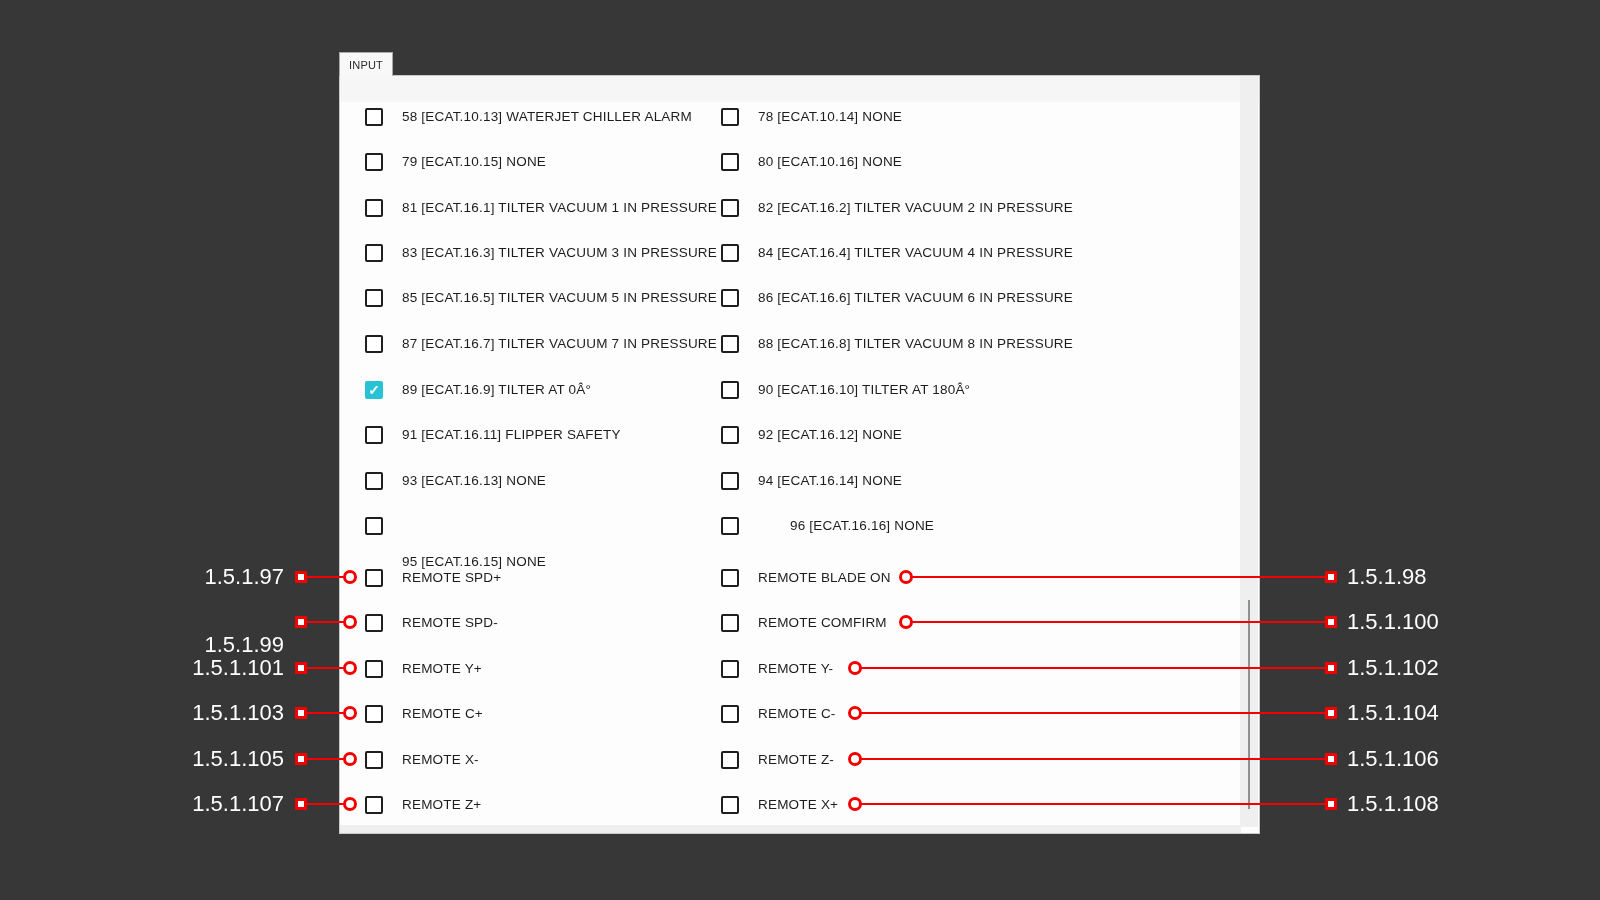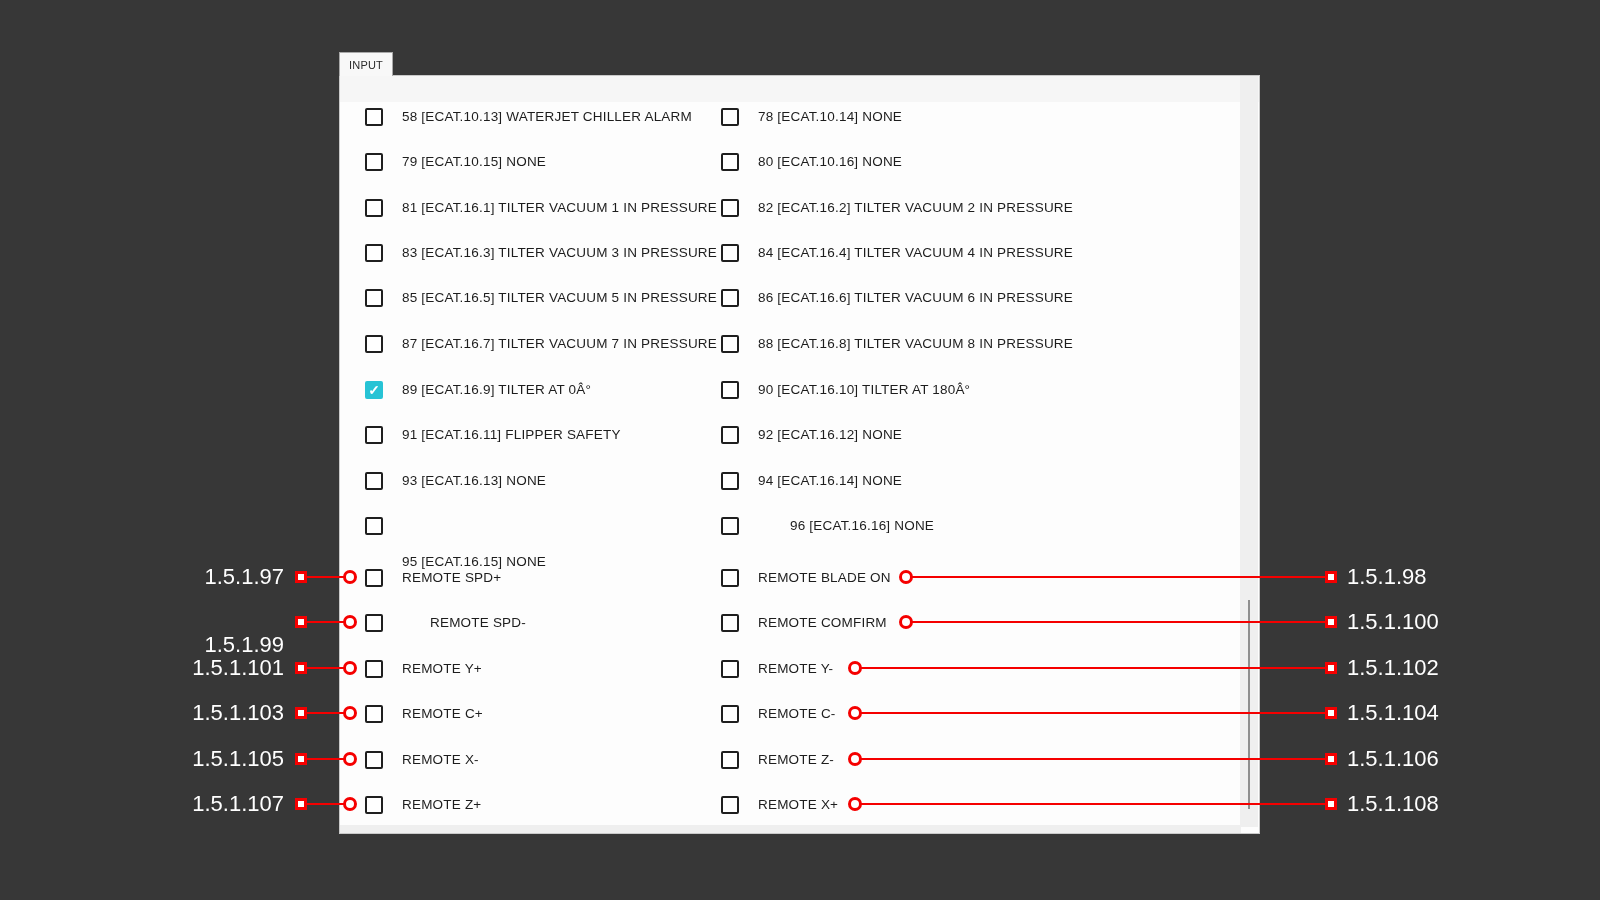--- a/index.html
+++ b/index.html
@@ -165,21 +165,21 @@
         <div class="cell" style="left: 0px; top: 492px;">
           <div class="box" style="left: 25px; top: 1px;"></div>
           <div class="row-label" style="left: 62px;">REMOTE SPD+</div>
         </div>
         <div class="cell" style="left: 0px; top: 492px;">
           <div class="box" style="left: 381px; top: 1px;"></div>
           <div class="row-label" style="left: 418px;">REMOTE BLADE ON</div>
         </div>
         <div class="cell" style="left: 0px; top: 537px;">
           <div class="box" style="left: 25px; top: 1px;"></div>
-          <div class="row-label" style="left: 62px; margin-left: 28px;">REMOTE SPD-</div>
+          <div class="row-label" style="left: 62px;">REMOTE SPD-</div>
         </div>
         <div class="cell" style="left: 0px; top: 537px;">
           <div class="box" style="left: 381px; top: 1px;"></div>
           <div class="row-label" style="left: 418px;">REMOTE COMFIRM</div>
         </div>
         <div class="cell" style="left: 0px; top: 583px;">
           <div class="box" style="left: 25px; top: 1px;"></div>
           <div class="row-label" style="left: 62px;">REMOTE Y+</div>
         </div>
         <div class="cell" style="left: 0px; top: 583px;">

